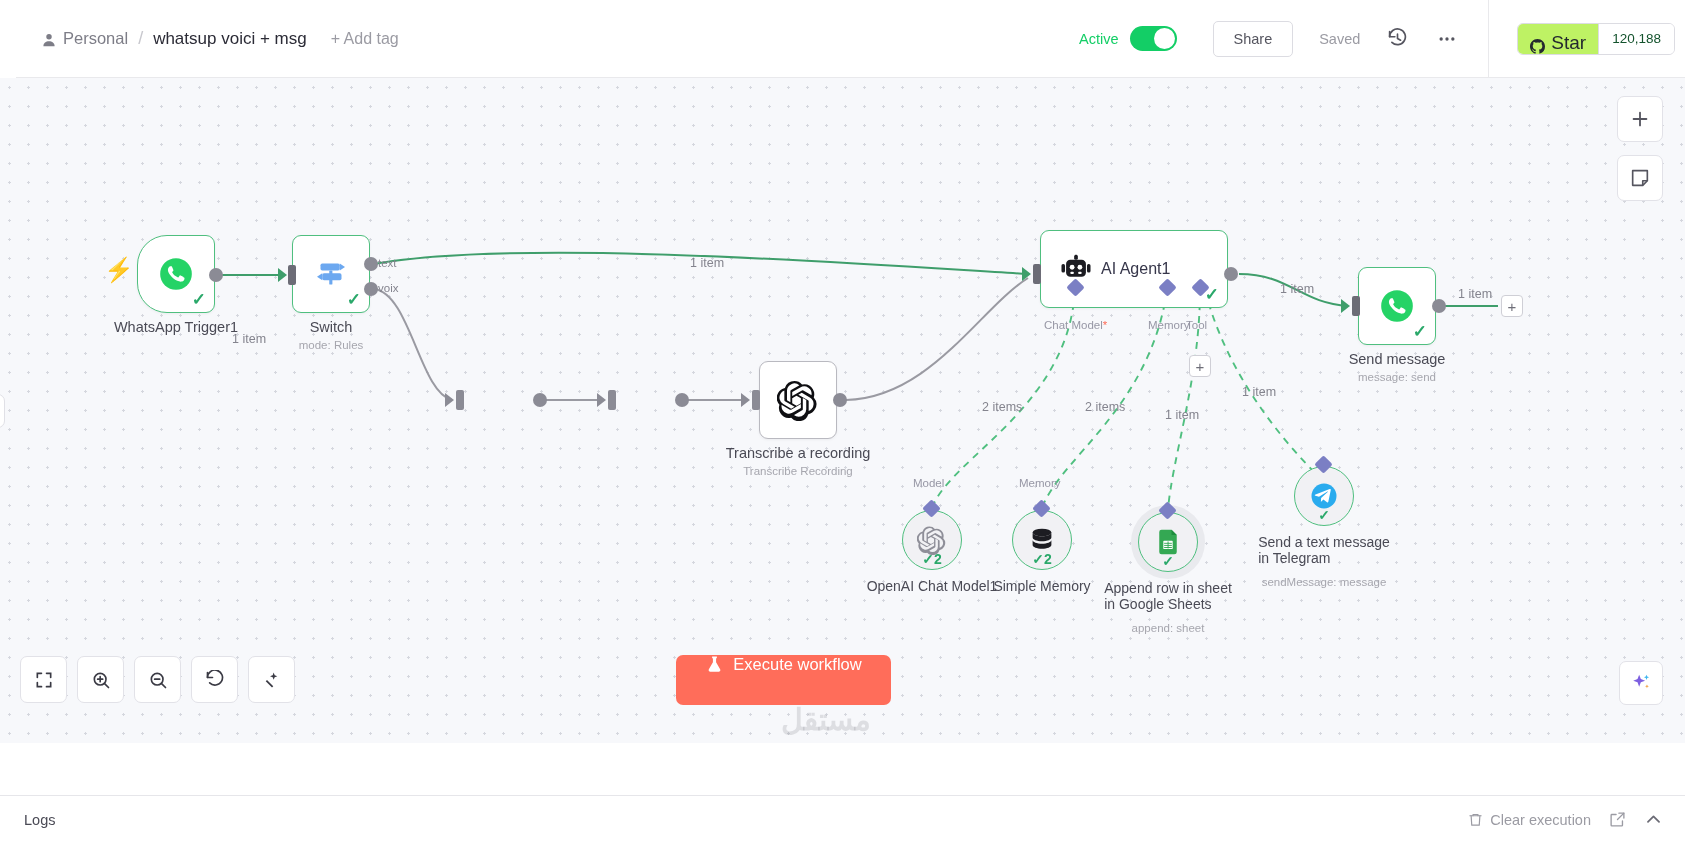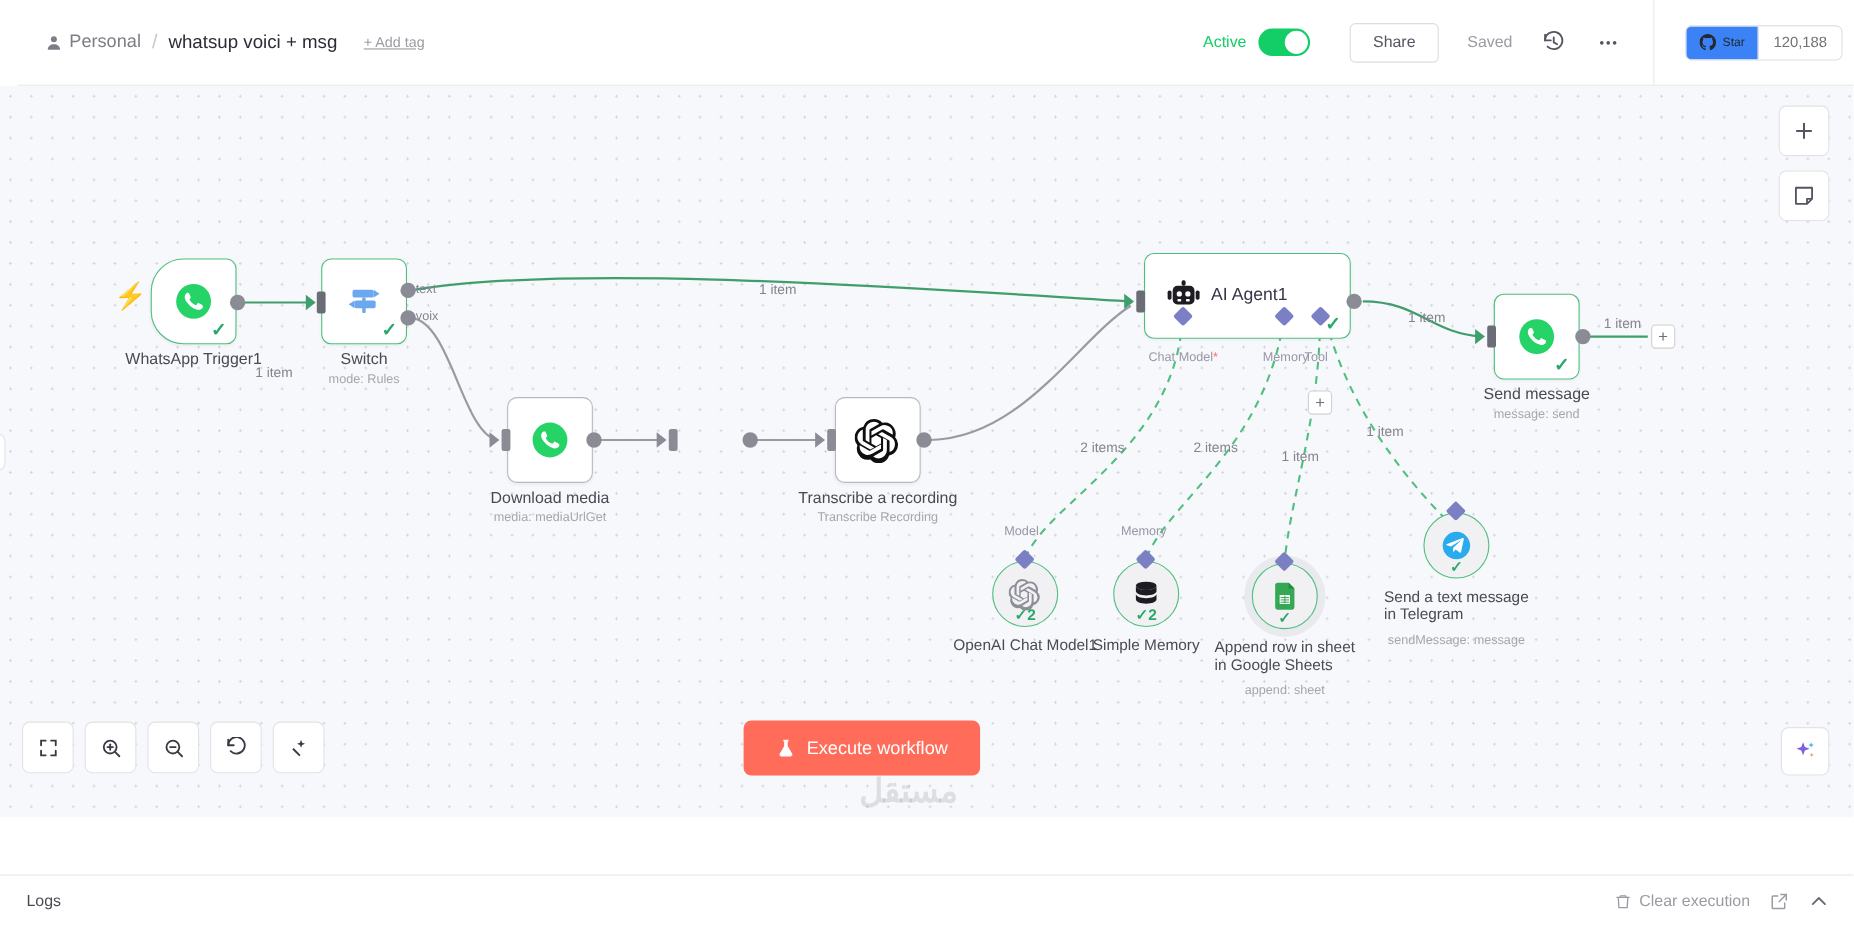--- a/index.html
+++ b/index.html
@@ -14,21 +14,21 @@
   .header {
     position:absolute; top:0; left:16px; width:1685px; height:78px;
     background:#fff; border-bottom:1px solid #e9e9ec;
     display:flex; align-items:center; z-index:30;
   }
   .breadcrumb { display:flex; align-items:center; margin-left:26px; gap:10px; }
   .bc-person { display:flex; align-items:center; gap:7px; color:#7d7d87; font-size:16.5px; }
   .person-icon { width:14px; height:14px; display:block; }
   .bc-sep { color:#c8c8ce; font-size:18px; font-weight:300; }
   .bc-title { color:#2b2b36; font-size:17px; }
-  .add-tag { color:#9b9ba3; font-size:13px; margin-left:14px; cursor:pointer;text-decoration:underline; }
+  .add-tag { color:#9b9ba3; font-size:16px; margin-left:14px; cursor:pointer; }
 
   .hdr-right { margin-left:auto; display:flex; align-items:center; height:100%; }
   .active-wrap { display:flex; align-items:center; gap:11px; margin-right:36px; }
   .active-label { color:#13ce66; font-size:14.5px; }
   .toggle {
     width:47px; height:25px; border-radius:14px; background:#13ce66;
     position:relative; cursor:pointer;
   }
   .toggle .knob {
     position:absolute; right:2px; top:2px; width:21px; height:21px;
@@ -42,26 +42,26 @@
   .hdr-icon-btn {
     margin-left:24px; width:26px; height:26px; display:flex;
     align-items:center; justify-content:center; cursor:pointer; color:#55555f;
   }
   .hdr-divider { width:1px; height:78px; background:#e9e9ec; margin-left:28px; }
   .star-group {
     margin-left:28px; margin-right:26px; display:flex; align-items:stretch;
     border:1px solid #dcdce2; border-radius:6px; overflow:hidden; height:32px;
   }
   .star-btn {
-    display:flex; align-items:center; gap:6px; padding:0 12px;
-    background:#3b82f6; font-size:11px; color:#24292f; cursor:pointer;
+    display:flex; align-items:flex-end; gap:6px; padding:0 12px;
+    background:#bef264; font-size:19px; color:#24292f; cursor:pointer;
   }
   .star-count {
     display:flex; align-items:center; padding:0 13px; background:#fff;
-    font-size:13.5px; color:#737373; border-left:1px solid #dcdce2; cursor:pointer;
+    font-size:13.5px; color:#14532d; border-left:1px solid #dcdce2; cursor:pointer;
   }
 
   
   .tabs {
     position:absolute; top:59px; left:641px; height:38px;
     background:#f0f0f4; border-radius:8px; display:flex; align-items:center;
     padding:4px; gap:2px; z-index:31;
   }
   .tab { padding:6px 16px; font-size:14.5px; color:#7d7d87; border-radius:6px; cursor:pointer; }
   .tab.active { background:#fff; color:#2b2b36; box-shadow:0 1px 2px rgba(0,0,0,.07); }
@@ -182,21 +182,21 @@
   
   .zoom-bar { position:absolute; left:20px; bottom:40px; display:flex; gap:10px; z-index:14; }
   .zbtn {
     width:47px; height:47px; background:#fff; border:1px solid #e2e2e8;
     border-radius:7px; display:flex; align-items:center; justify-content:center;
     color:#3a3a44; cursor:pointer;
   }
   .exec-btn {
     position:absolute; left:676px; bottom:38px; width:215px; height:50px;
     background:#ff6d5a; color:#fff; border-radius:7px; border:none;
-    display:flex; align-items:center; justify-content:center; gap:9px;
+    display:flex; align-items:flex-start; justify-content:center; gap:9px;
     font-size:16.5px; cursor:pointer; z-index:14;
   }
   .ai-fab {
     position:absolute; right:22px; bottom:38px; width:44px; height:44px;
     background:#fff; border:1px solid #e2e2e8; border-radius:7px;
     display:flex; align-items:center; justify-content:center; cursor:pointer; z-index:14;
   }
   .watermark {
     position:absolute; left:676px; bottom:8px; width:300px;
     text-align:center; color:rgba(120,120,130,.20);
@@ -333,30 +333,20 @@
       <div class="node-label">Switch</div>
       <div class="node-sub">mode: Rules</div>
     </div>
     <div class="port-out" style="left:364px; top:179px;"></div>
     <div class="out-label" style="left:378px; top:179px;">text</div>
     <div class="port-out" style="left:364px; top:204px;"></div>
     <div class="out-label" style="left:378px; top:204px;">voix</div>
 
     <div class="arrow-in" style="left:445px; top:315px;"></div>
     <div class="port-in" style="left:456px; top:312px;"></div>
-    <div class="node" style="left:461px; top:283px;">
-      <div class="node-box">
-        <svg width="38" height="38" viewBox="0 0 48 48">
-          <circle cx="24" cy="24" r="20" fill="#25D366"></circle>
-          <path d="M33 27.5c-.5-.3-2.9-1.4-3.3-1.6-.4-.2-.8-.3-1.1.2-.3.5-1.2 1.6-1.5 1.9-.3.3-.6.4-1.1.1-2.9-1.4-4.8-2.6-6.7-5.9-.5-.9.5-.8 1.4-2.6.2-.3.1-.6-.1-.9-.1-.3-1.1-2.7-1.5-3.6-.4-.9-.8-.8-1.1-.8-.3 0-.6-.1-1-.1-.3 0-.9.1-1.4.6-.5.5-1.8 1.8-1.8 4.3s1.9 5 2.1 5.3c.3.3 3.7 5.7 9 7.9 3.3 1.4 4.6 1.5 6.2 1.3 1-.2 2.9-1.2 3.3-2.4.4-1.2.4-2.2.3-2.4-.1-.2-.4-.3-.9-.5z" fill="#fff"></path>
-        </svg>
-      </div>
-      <div class="node-label">Download media</div>
-      <div class="node-sub">media: mediaUrlGet</div>
-    </div>
     <div class="port-out" style="left:533px; top:315px;"></div>
 
     <div class="arrow-in" style="left:597px; top:315px;"></div>
     <div class="port-in" style="left:608px; top:312px;"></div>
     <div class="port-out" style="left:675px; top:315px;"></div>
 
     <div class="arrow-in" style="left:741px; top:315px;"></div>
     <div class="port-in" style="left:752px; top:312px;"></div>
     <div class="node" style="left:759px; top:283px;">
       <div class="node-box">

